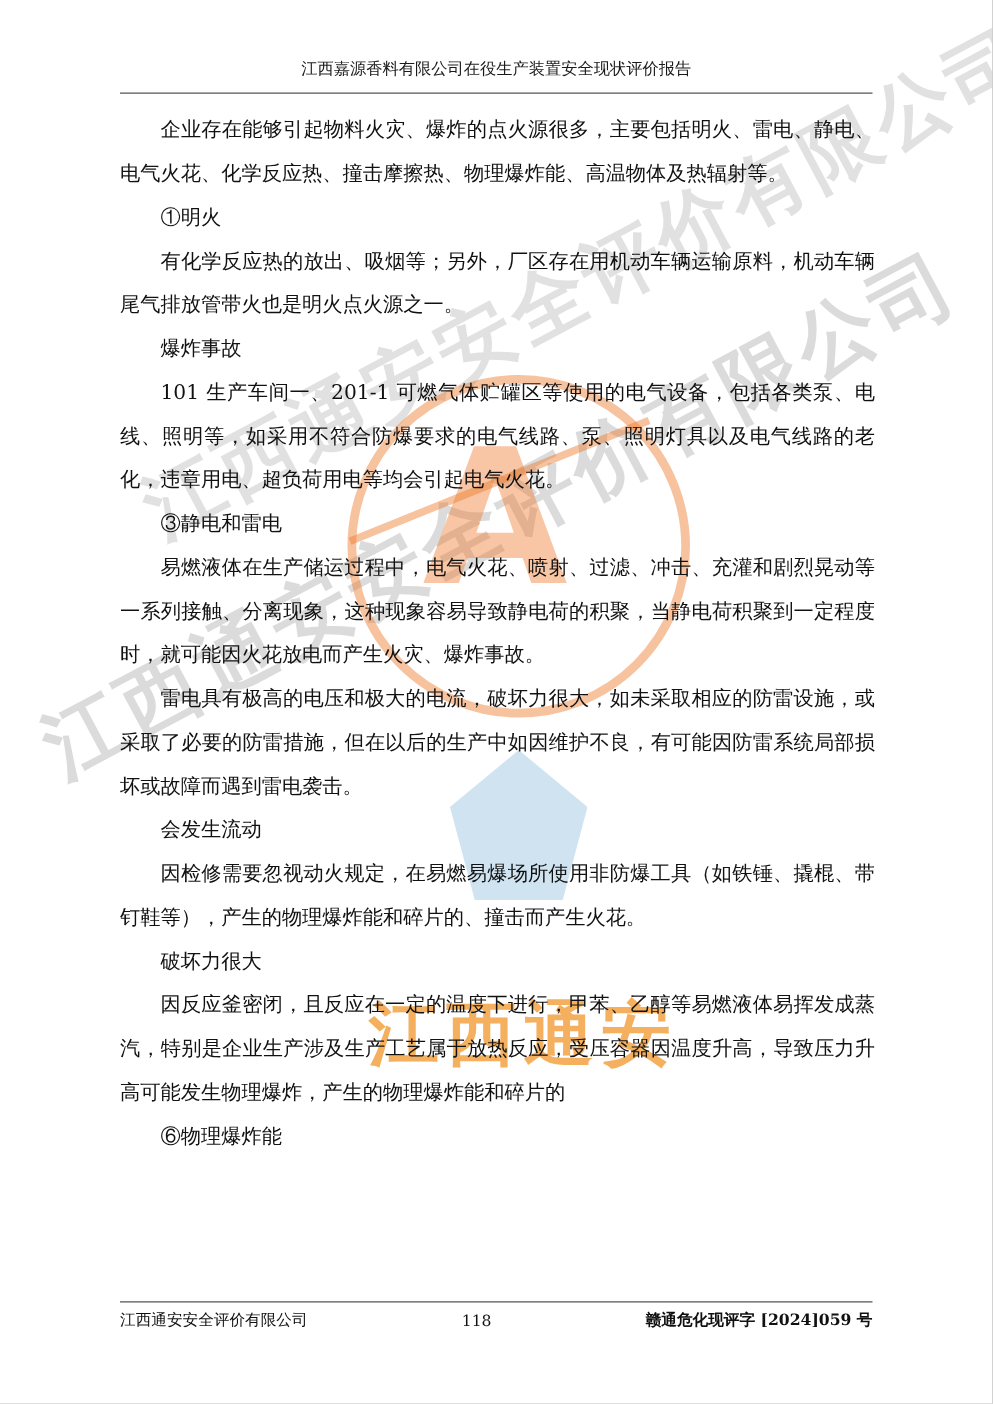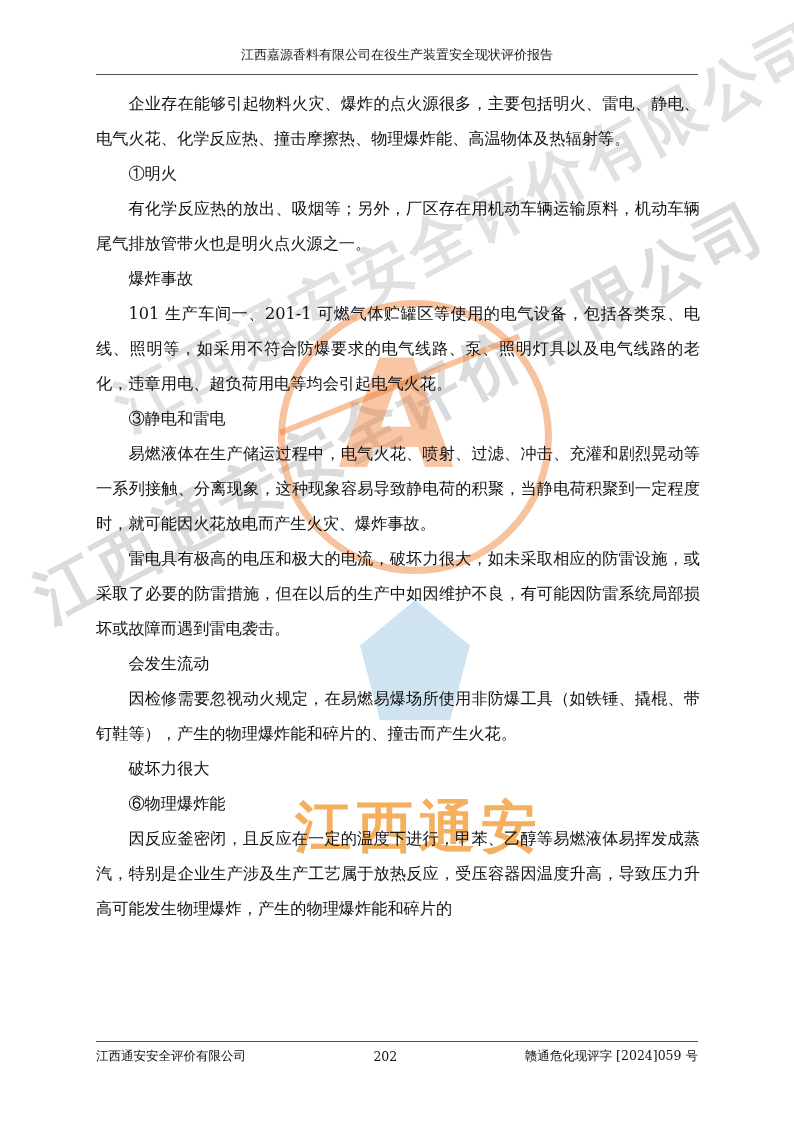--- a/index.html
+++ b/index.html
@@ -158,21 +158,21 @@
     width: 602px;
     display: flex;
     justify-content: space-between;
     align-items: center;
     font-size: 12.5px;
     color: #111;
     z-index: 3;
   }
   .footer-left { text-align: left; }
   .footer-center { text-align: center; flex: 1; }
-  .footer-right { text-align: right; }
+  .footer-right { text-align: right; font-weight: bold; }
 </style>
 </head>
 <body>
 
 <div class="page">
 
   <div class="watermark">
     <div class="wm-diag">江西通安安全评价有限公司</div>
     <div class="wm-diag2">江西通安安全评价有限公司</div>
     <div class="wm-circle"></div>
@@ -190,24 +190,24 @@
     <p>①明火</p>
     <p>有化学反应热的放出、吸烟等；另外，厂区存在用机动车辆运输原料，机动车辆尾气排放管带火也是明火点火源之一。</p>
     <p>爆炸事故</p>
     <p>101 生产车间一、201-1 可燃气体贮罐区等使用的电气设备，包括各类泵、电线、照明等，如采用不符合防爆要求的电气线路、泵、照明灯具以及电气线路的老化，违章用电、超负荷用电等均会引起电气火花。</p>
     <p>③静电和雷电</p>
     <p>易燃液体在生产储运过程中，电气火花、喷射、过滤、冲击、充灌和剧烈晃动等一系列接触、分离现象，这种现象容易导致静电荷的积聚，当静电荷积聚到一定程度时，就可能因火花放电而产生火灾、爆炸事故。</p>
     <p>雷电具有极高的电压和极大的电流，破坏力很大，如未采取相应的防雷设施，或采取了必要的防雷措施，但在以后的生产中如因维护不良，有可能因防雷系统局部损坏或故障而遇到雷电袭击。</p>
     <p>会发生流动</p>
     <p>因检修需要忽视动火规定，在易燃易爆场所使用非防爆工具（如铁锤、撬棍、带钉鞋等），产生的物理爆炸能和碎片的、撞击而产生火花。</p>
     <p>破坏力很大</p>
+    <p>因反应釜密闭，且反应在一定的温度下进行，甲苯、乙醇等易燃液体易挥发成蒸汽，特别是企业生产涉及生产工艺属于放热反应，受压容器因温度升高，导致压力升高可能发生物理爆炸，产生的物理爆炸能和碎片的</p>
     <p>⑥物理爆炸能</p>
-    <p>因反应釜密闭，且反应在一定的温度下进行，甲苯、乙醇等易燃液体易挥发成蒸汽，特别是企业生产涉及生产工艺属于放热反应，受压容器因温度升高，导致压力升高可能发生物理爆炸，产生的物理爆炸能和碎片的</p>
   </div>
 
   <div class="footer-rule"></div>
   <div class="doc-footer">
     <div class="footer-left">江西通安安全评价有限公司</div>
-    <div class="footer-center">202</div>
+    <div class="footer-center">118</div>
     <div class="footer-right">赣通危化现评字 [2024]059 号</div>
   </div>
 
 </div>
 
 </body></html>

